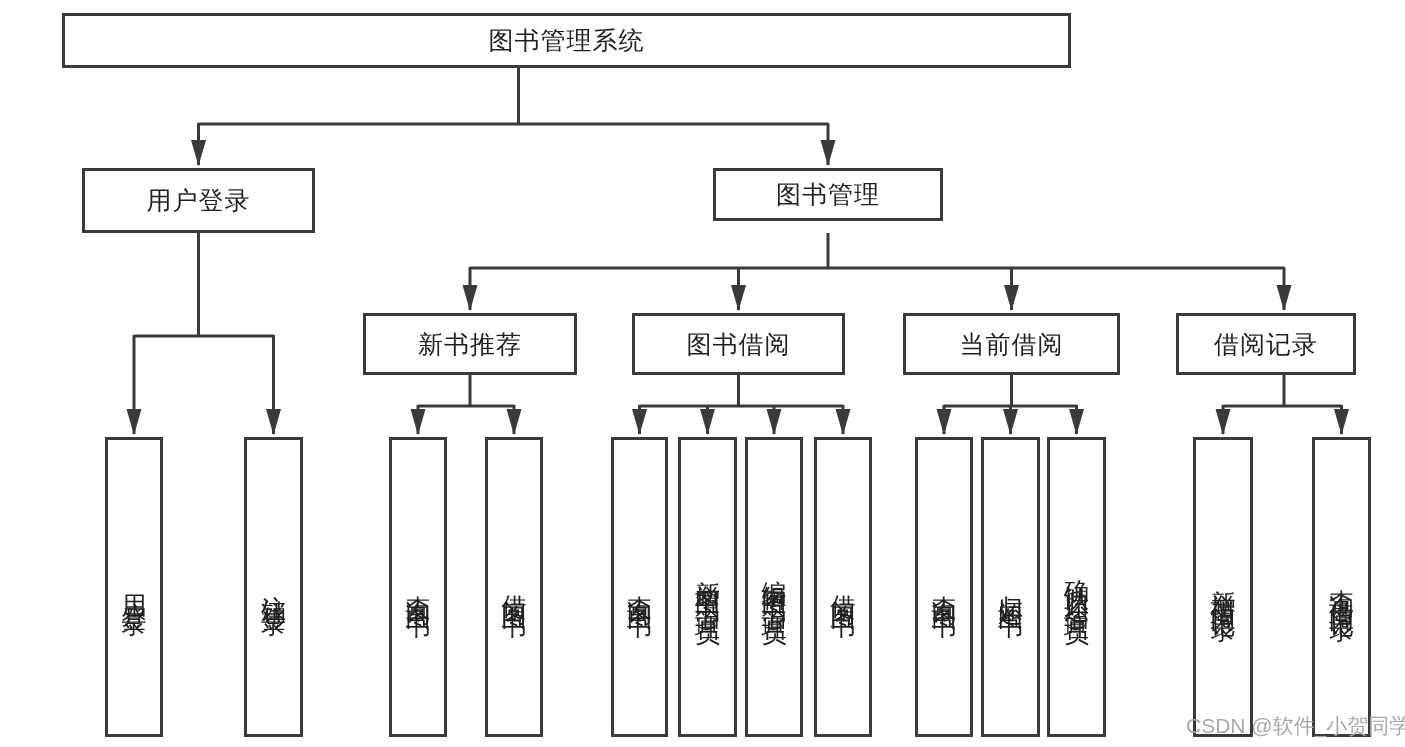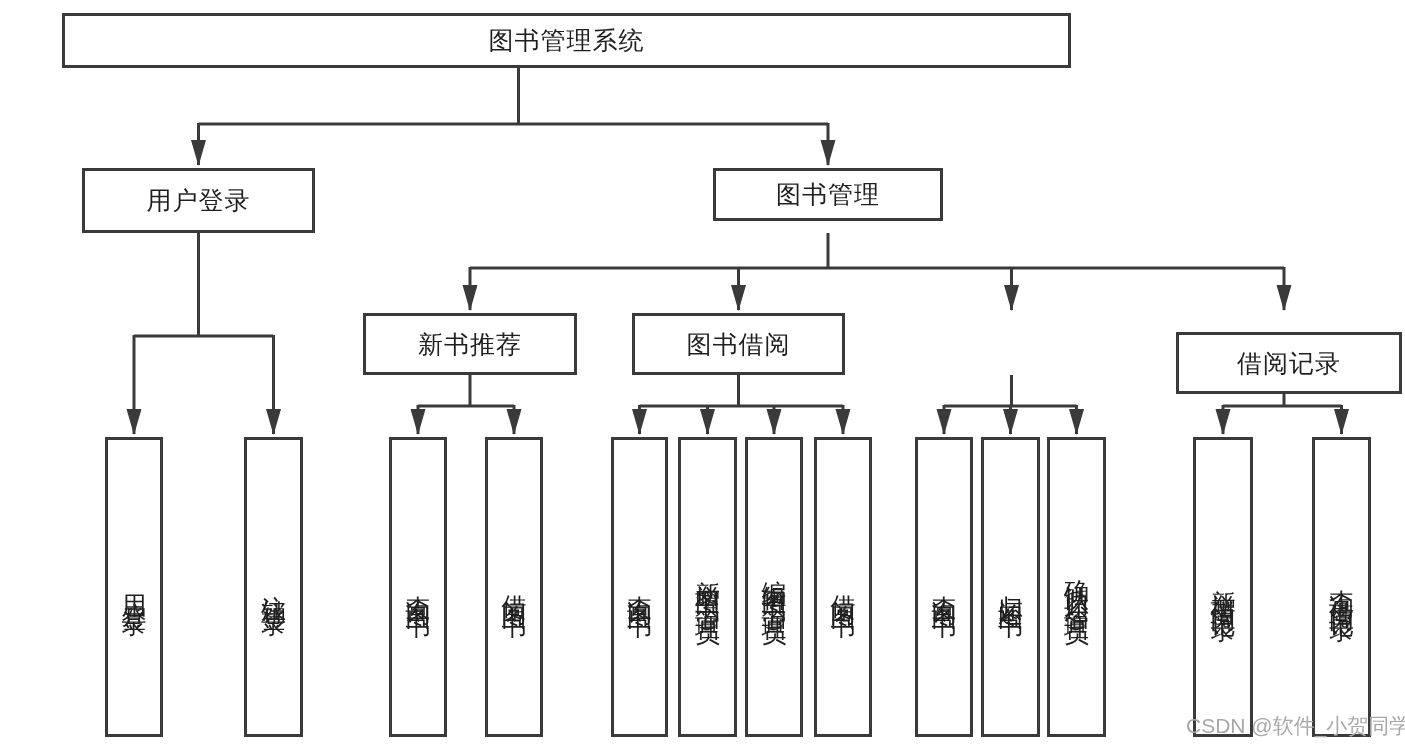--- a/index.html
+++ b/index.html
@@ -115,21 +115,22 @@
     </g>
   </svg>
 
   <div class="node" style="left:14px; top:13px; width:1009px; height:55px;margin-left:48px;">图书管理系统</div>
 
   <div class="node" style="left:82px; top:168px; width:233px; height:65px;">用户登录</div>
   <div class="node" style="left:713px; top:168px; width:230px; height:53px;">图书管理</div>
 
   <div class="node" style="left:363px; top:313px; width:214px; height:62px;">新书推荐</div>
   <div class="node" style="left:632px; top:313px; width:213px; height:62px;">图书借阅</div>
-  <div class="node" style="left:1176px; top:332px; width:226px; height:62px;">借阅记录</div>
+  <div class="node" style="left:903px; top:313px; width:217px; height:62px;">当前借阅</div>
+  <div class="node" style="left:1176px; top:313px; width:180px; height:62px;">借阅记录</div>
 
   <div class="leaf" style="left:105px; width:58px;">用户登录</div>
   <div class="leaf" style="left:244px; width:59px;">注销登录</div>
 
   <div class="leaf" style="left:389px; width:58px;">查询图书</div>
   <div class="leaf" style="left:485px; width:58px;">借阅图书</div>
 
   <div class="leaf" style="left:611px; width:57px;">查询图书</div>
   <div class="leaf" style="left:678px; width:59px;">新增图书（管理员）</div>
   <div class="leaf" style="left:745px; width:58px;">编辑图书（管理员）</div>

